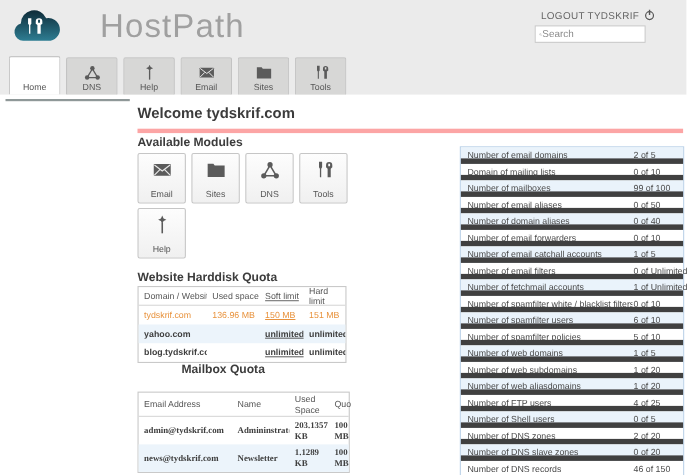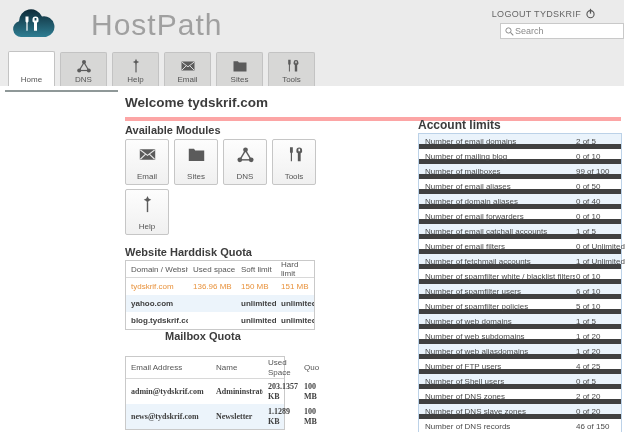--- a/index.html
+++ b/index.html
@@ -6,21 +6,21 @@
   html,body { width:631px; height:432px; }
   body { font-family:"Liberation Sans", sans-serif; background:#ffffff; position:relative; overflow:hidden; }
   #app { position:absolute; inset:0; width:631px; height:432px; }
 
   
   .header { position:absolute; left:0; top:0; width:624px; height:86px; background:#ebebeb; }
   .brand { position:absolute; left:10px; top:6px; display:flex; align-items:center;gap:31px; }
   .brand-text { font-size:30px; font-weight:200; color:#a0a0a0; letter-spacing:1px; margin-left:4px; }
   .logout { position:absolute; right:28px; top:8px; display:flex; align-items:center; gap:4px; cursor:pointer; }
   .logout-label { font-size:9px; font-weight:normal; color:#666; letter-spacing:.3px; }
-  .searchbox { position:absolute; left:500px; top:23px; width:124px; height:16px; background:#fff; border:1px solid #c9c9c9; display:flex; align-items:center; padding:0 3px; }
+  .searchbox { position:absolute; left:486px; top:23px; width:101px; height:16px; background:#fff; border:1px solid #c9c9c9; display:flex; align-items:center; padding:0 3px; }
   .searchbox input { border:none; outline:none; width:90px; font-size:9px; color:#555; font-family:"Liberation Sans",sans-serif; background:transparent; }
   .searchbox input::placeholder { color:#8a8a8a; }
 
   
   .tabs { position:absolute; left:8px; top:52px; display:flex; gap:5px; }
   .tab { width:47px; height:34px; background:#d7d7d6; border:1px solid #c3c3c3; border-bottom:none; border-radius:2px 2px 0 0;
          display:flex; flex-direction:column; align-items:center; justify-content:flex-end; padding-bottom:2px; cursor:pointer; }
   .tab svg { width:16px; height:16px; color:#5b5b5b; margin-bottom:1px; }
   .tab-label { font-size:8px; color:#555; }
   .tab.active { background:#ffffff; border-color:#c3c3c3; height:35px; margin-top:-1px;gap:28px; }
@@ -46,24 +46,24 @@
   .t-row  { display:flex; align-items:center; color:#3f3f3f; font-weight:bold; }
   .t-row:nth-of-type(odd) { background:#ecf4fb; }
   .t-row.hl { color:#e8923c; font-weight:normal; }
   .c { padding-left:5px; overflow:hidden; }
 
   .hd-table { left:125px; top:260px; width:190px; }
   .hd-table .t-head { height:17px; }
   .hd-table .t-row { height:17px; }
   .hd-table .c0 { flex:0 0 62px; white-space:nowrap; }
   .hd-table .c1 { flex:0 0 48px; }
-  .hd-table .c2 { flex:0 0 40px; }
+  .hd-table .c2 { flex:0 0 40px;text-decoration:underline; }
   .hd-table .c3 { flex:0 0 38px; }
 
-  .mb-table { left:125px; top:356px; width:160px; }
+  .mb-table { left:125px; top:356px; width:193px; }
   .mb-table .t-head { height:22px; line-height:1.15; }
   .mb-table .t-row { height:25px; line-height:1.15;font-family:Liberation Serif, serif; }
   .mb-table .c0 { flex:0 0 85px; white-space:nowrap; }
   .mb-table .c1 { flex:0 0 52px; white-space:nowrap; }
   .mb-table .c2 { flex:0 0 36px; }
   .mb-table .c3 { flex:0 0 20px; }
 
   
   .al-table { position:absolute; left:418px; top:133px; width:204px; background:#fff; border:1px solid #bcd2e8; }
   .al-row { position:relative; height:15px; border-bottom:5px solid #404040; }
@@ -273,30 +273,29 @@
       </div>
 
       <div class="t-row">
         <span class="c c0">news@tydskrif.com</span>
         <span class="c c1">Newsletter</span>
         <span class="c c2">1.1289 KB</span>
         <span class="c c3">100 MB</span>
       </div>
     </div>
 
-  <div class="section-title" style="left:418px; top:118px; font-size:12px;">Account limits</div>
   <div class="al-table">
 
       <div class="al-row">
         <span class="al-label">Number of email domains</span>
         <span class="al-value">2 of 5</span>
       </div>
 
       <div class="al-row">
-        <span class="al-label">Number of mailing blog</span>
+        <span class="al-label">Domain of mailing lists</span>
         <span class="al-value">0 of 10</span>
       </div>
 
       <div class="al-row">
         <span class="al-label">Number of mailboxes</span>
         <span class="al-value">99 of 100</span>
       </div>
 
       <div class="al-row">
         <span class="al-label">Number of email aliases</span>

